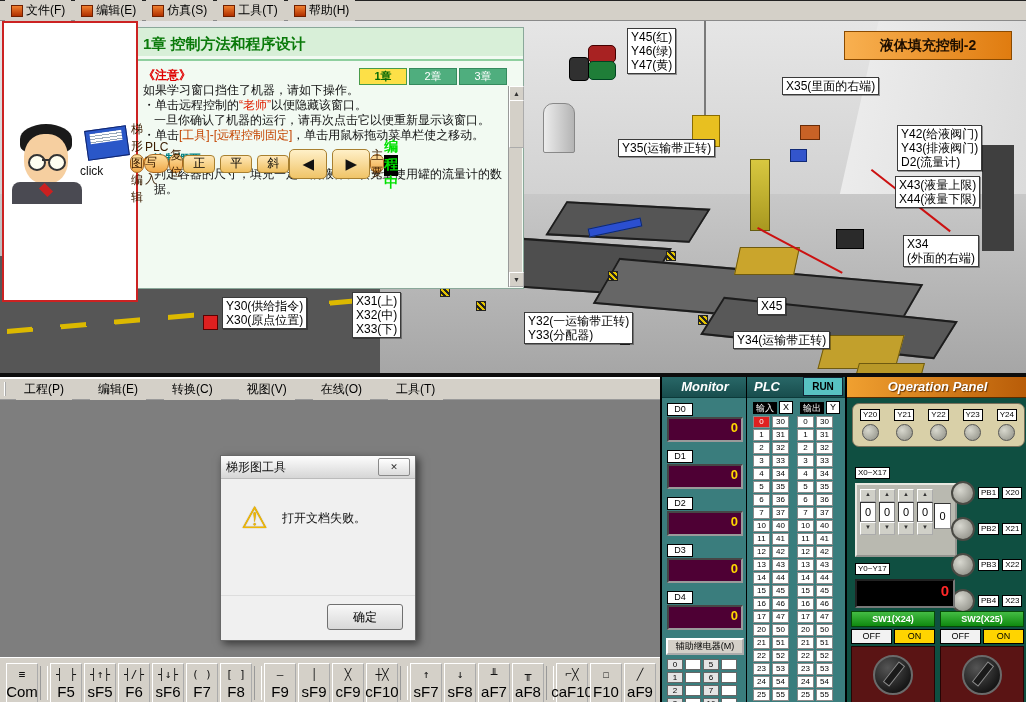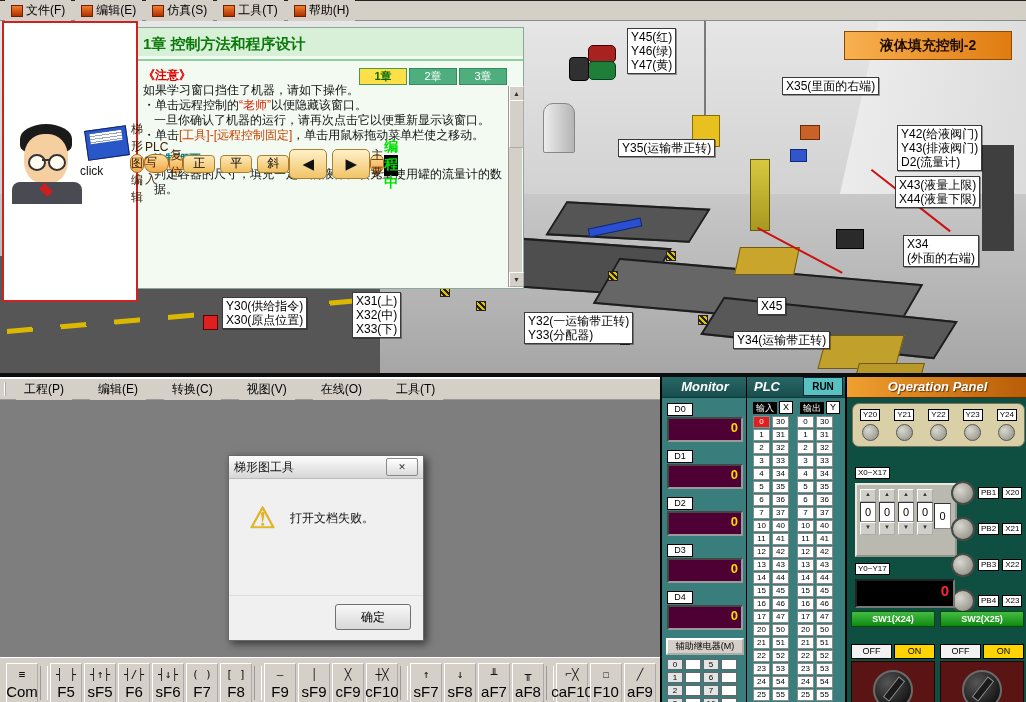--- a/index.html
+++ b/index.html
@@ -79,21 +79,21 @@
   .lwork{position:absolute;top:398px;left:0;width:660px;height:259px;background:#7e7e7e;border-right:1px solid #444;z-index:5;}
   .ltools{position:absolute;top:657px;left:0;width:660px;height:45px;background:#d4d0c8;border-top:1px solid #fff;
     display:flex;align-items:center;gap:2px;padding:2px 2px 2px 6px;z-index:10;}
   .toolbtn{width:30px;height:38px;background:#d4d0c8;border:1px outset #fff;display:flex;flex-direction:column;
     align-items:center;justify-content:center;flex:none;}
   .toolbtn .sym{font-size:11px;height:17px;line-height:17px;font-family:"DejaVu Sans Mono","Liberation Mono",monospace;color:#111;}
   .toolbtn .key{font-size:15px;color:#000;}
   .toolsep{width:6px;height:34px;border-left:1px solid #999;border-right:1px solid #fff;flex:none;}
 
   
-  .dialog{position:absolute;left:228px;top:455px;width:194px;height:184px;background:#f0f0f0;border:1px solid #686868;
+  .dialog{position:absolute;left:220px;top:455px;width:194px;height:184px;background:#f0f0f0;border:1px solid #686868;
     box-shadow:3px 3px 8px rgba(0,0,0,.55);z-index:25;}
   .dtitle{height:22px;background:linear-gradient(#fdfdfd,#d6d6d6);display:flex;align-items:center;padding:0 5px;
     font-size:12px;color:#111;border-bottom:1px solid #bbb;}
   .dclose{margin-left:auto;width:30px;height:16px;background:linear-gradient(#fff,#dcdcdc);border:1px solid #8a8a8a;
     border-radius:2px;font-size:9px;display:flex;align-items:center;justify-content:center;color:#333;}
   .dbody{display:flex;align-items:center;gap:14px;padding:24px 16px 0 20px;}
   .warn-ico{font-size:30px;color:#f2b800;line-height:30px;text-shadow:0 0 1px #8a6a00;}
   .dmsg{font-size:12px;color:#111;}
   .dfoot{position:absolute;left:0;right:0;bottom:0;height:44px;background:#f0f0f0;border-top:1px solid #ddd;}
   .okbtn{position:absolute;right:12px;bottom:10px;width:74px;height:24px;background:linear-gradient(#f8f8f8,#d8d8d8);
@@ -151,21 +151,21 @@
   .pb-row{display:flex;align-items:center;gap:3px;margin-bottom:12px;}
   .pb-circle{width:20px;height:20px;border-radius:50%;background:radial-gradient(circle at 35% 35%,#d8d8d0,#84847c);
     border:2px solid #4a4a44;flex:none;}
   .op-yrange{position:absolute;left:8px;top:188px;}
   .op-ydisplay{position:absolute;left:8px;top:204px;width:92px;height:24px;background:#000;border:2px inset #777;
     color:#ff2828;font-size:15px;font-weight:bold;text-align:right;padding:1px 4px 0 0;}
   .op-switches{position:absolute;left:4px;top:236px;display:flex;gap:5px;}
   .sw-block{width:84px;}
   .sw-head{height:14px;background:linear-gradient(#44bc44,#0f8a0f);border:1px solid #064a06;color:#fff;font-size:9px;
     font-weight:bold;display:flex;align-items:center;justify-content:center;}
-  .sw-onoff{display:flex;gap:2px;margin-top:17px;}
+  .sw-onoff{display:flex;gap:2px;margin-top:2px;}
   .sw-off{flex:1;height:13px;background:#f2f2f2;border:1px solid #000;font-size:9px;text-align:center;line-height:13px;color:#000;}
   .sw-on{flex:1;height:13px;background:#ffd400;border:1px solid #000;font-size:9px;text-align:center;line-height:13px;color:#000;}
   .sw-rotary{margin-top:2px;height:56px;background:#5a1414;border:1px solid #260404;display:flex;align-items:center;justify-content:center;}
   .knob{position:relative;width:36px;height:36px;border-radius:50%;background:radial-gradient(circle at 35% 30%,#555,#000);border:2px solid #6a6a6a;}
   .knob-ptr{position:absolute;left:15px;top:4px;width:6px;height:24px;background:#1a1a1a;border:1px solid #8a8a8a;transform:rotate(38deg);}
 </style>
 </head>
 <body>
 
 <div id="screen">

